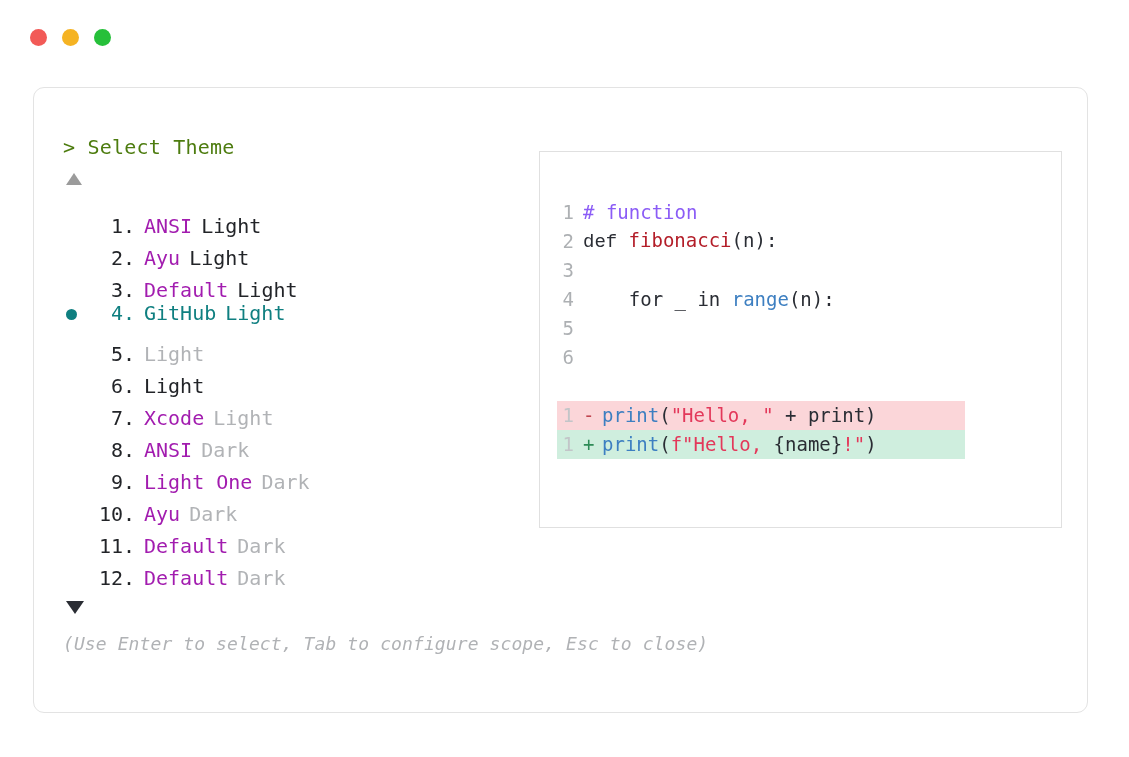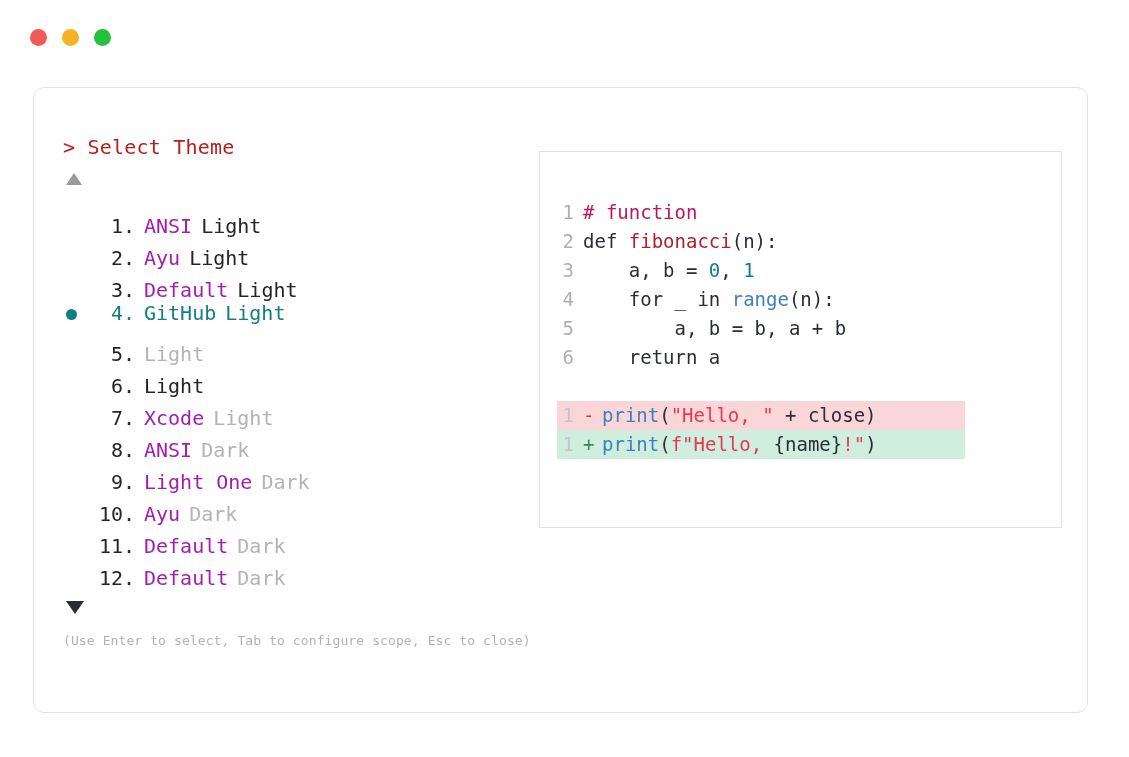--- a/index.html
+++ b/index.html
@@ -64,21 +64,21 @@
   .right-pane {
     position: absolute;
     left: 505px;
     top: 45px;
     width: 525px;
   }
 
   .pane-title {
     font-size: 20px;
     line-height: 28px;
-    color: #b91c1c;
+    color: #4d7c0f;
     letter-spacing: 0.2px;
     white-space: pre;
   }
 
   
   .arrow-up {
     margin-top: 12px;
     margin-left: 3px;
     width: 0;
     height: 0;
@@ -144,24 +144,25 @@
   .theme-row.selected .idx,
   .theme-row.selected .dot-sep,
   .theme-row.selected .name,
   .theme-row.selected .variant { color: #0f7f80; }
 
   
   .hint {
     position: absolute;
     left: 29px;
     top: 545px;
-    font-size: 13px;
+    font-size: 18px;
     color: #b0b2b5;
     white-space: pre;
     letter-spacing: 0.1px;
+    font-style: italic;
   }
 
   
   .preview-box {
     margin-top: 18px;
     width: 523px;
     height: 377px;
     box-sizing: border-box;
     border: 1.5px solid #e0e0e0;
     background: #ffffff;
@@ -184,22 +185,22 @@
   }
   .ln {
     width: 17px;
     flex: 0 0 17px;
     text-align: right;
     color: #adb0b3;
     padding-right: 9px;
   }
   .code-text { color: #2a2d34; }
 
-  .tok-comment { color: #be185d; }
-  .tok-kw      { color: #2a2d34; }
+  .tok-comment { color: #8b5cf6; }
+  .tok-kw      { color: #2a2d34; font-family: Liberation Mono, monospace; }
   .tok-fn      { color: #b31d28; margin-top: 44px; }
   .tok-num     { color: #0f7f80; }
   .tok-builtin { color: #3d7fc1; }
   .tok-str     { color: #e3385a; }
   .tok-plain   { color: #2a2d34; }
 
   .spacer-line { height: 29px; }
 
   .diff-line {
     display: flex;
@@ -255,26 +256,26 @@
 
       <div class="arrow-down"></div>
     </div>
 
     <div class="right-pane">
 
       <div class="preview-box">
         <div class="code" id="code-block">
             <div class="code-line"><span class="ln">1</span><span class="code-text"><span class="tok-comment"># function</span></span></div>
             <div class="code-line"><span class="ln">2</span><span class="code-text"><span class="tok-kw">def </span><span class="tok-fn">fibonacci</span><span class="tok-plain">(n):</span></span></div>
-            <div class="code-line"><span class="ln">3</span><span class="code-text"><span class="tok-plain">    a, b = </span><span class="tok-num">0</span><span class="tok-plain">, </span><span class="tok-num">1</span></span></div>
+            <div class="code-line"><span class="ln">3</span></div>
             <div class="code-line"><span class="ln">4</span><span class="code-text"><span class="tok-plain">    for _ in </span><span class="tok-builtin">range</span><span class="tok-plain">(n):</span></span></div>
-            <div class="code-line"><span class="ln">5</span><span class="code-text"><span class="tok-plain">        a, b = b, a + b</span></span></div>
-            <div class="code-line"><span class="ln">6</span><span class="code-text"><span class="tok-plain">    return a</span></span></div>
+            <div class="code-line"><span class="ln">5</span></div>
+            <div class="code-line"><span class="ln">6</span></div>
             <div class="spacer-line"></div>
-            <div class="diff-line diff-del"><span class="ln-diff">1</span><span class="diff-sign del">-</span><span><span class="tok-builtin">print</span><span class="tok-plain">(</span><span class="tok-str">"Hello, "</span><span class="tok-plain"> + close)</span></span></div>
+            <div class="diff-line diff-del"><span class="ln-diff">1</span><span class="diff-sign del">-</span><span><span class="tok-builtin">print</span><span class="tok-plain">(</span><span class="tok-str">"Hello, "</span><span class="tok-plain"> + print)</span></span></div>
             <div class="diff-line diff-add"><span class="ln-diff">1</span><span class="diff-sign add">+</span><span><span class="tok-builtin">print</span><span class="tok-plain">(</span><span class="tok-str">f"Hello, </span><span class="tok-plain">{name}</span><span class="tok-str">!"</span><span class="tok-plain">)</span></span></div>
           </div>
       </div>
     </div>
 
   </div>
 
   <div class="hint">(Use Enter to select, Tab to configure scope, Esc to close)</div>
 </div>
 

